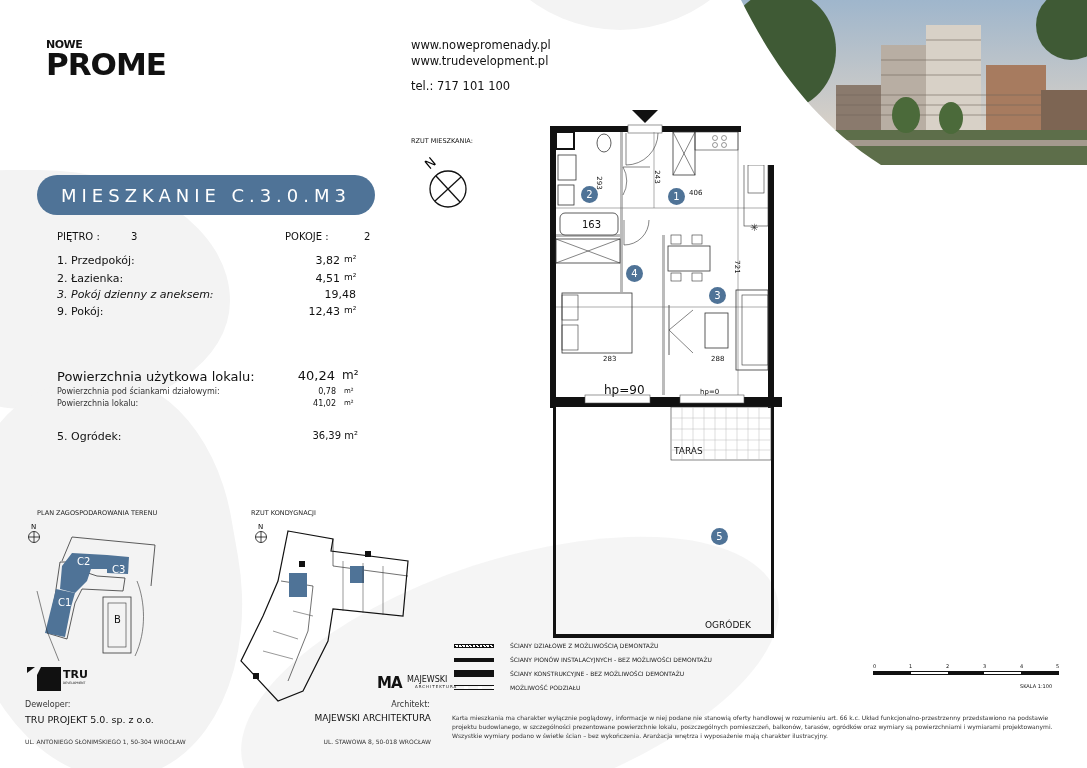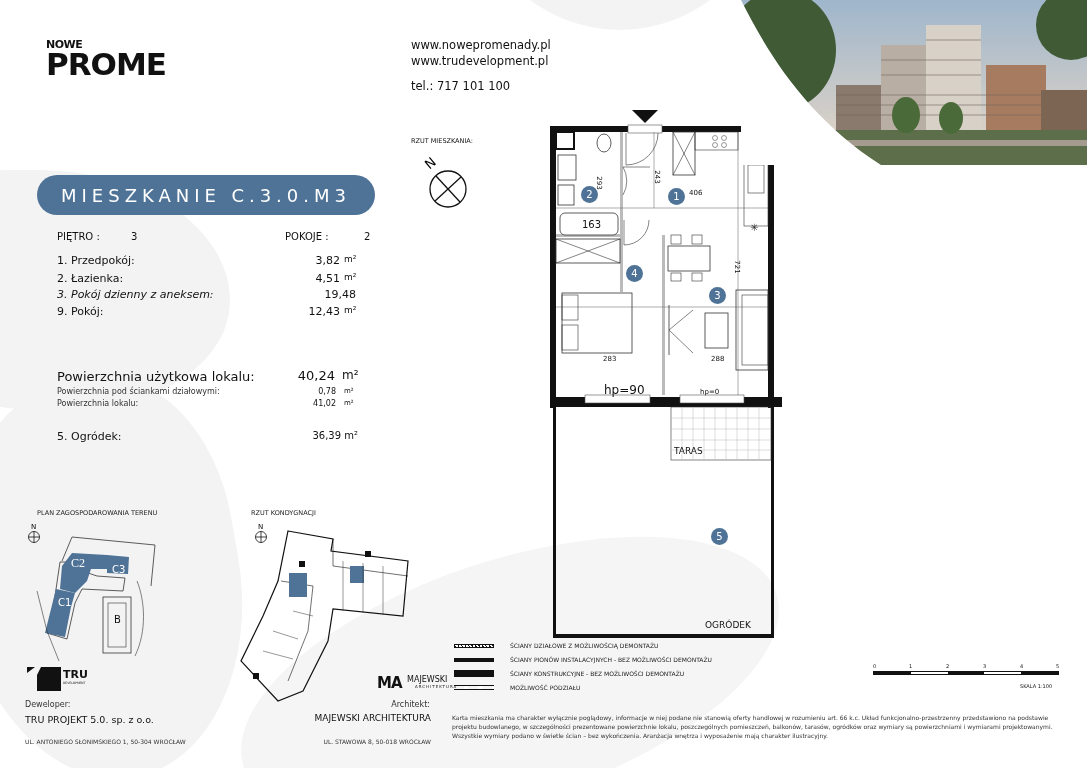--- a/index.html
+++ b/index.html
@@ -233,21 +233,21 @@
     <path d="M35 40 L45 16 L128 24 L124 65" fill="none" stroke="#333" stroke-width="0.8"></path>
     <polygon points="33,41 45,41 55,50 70,55 98,57 96,70 55,68 48,82 40,118 20,112 28,75" fill="none" stroke="#333" stroke-width="0.8"></polygon>
     <polygon points="29,68 48,72 44,86 38,116 18,112" fill="#4f7397"></polygon>
     <polygon points="45,32 80,34 80,48 64,48 60,60 48,72 33,68 35,45" fill="#4f7397"></polygon>
     <polygon points="80,34 102,36 101,53 80,52" fill="#4f7397"></polygon>
     <rect x="76" y="76" width="28" height="56" fill="none" stroke="#333" stroke-width="0.8"></rect>
     <rect x="81" y="82" width="18" height="44" fill="none" stroke="#333" stroke-width="0.6"></rect>
     <path d="M110 60 C118 80 120 110 108 135" fill="none" stroke="#333" stroke-width="0.6"></path>
     <path d="M10 70 L20 110 L32 140" fill="none" stroke="#333" stroke-width="0.6"></path>
   </svg>
-  <span class="abs" style="left:44px; top:35px; font-size:12px; color:#fff;font-family:Liberation Serif, serif;">C2</span>
+  <span class="abs" style="left:50px; top:35px; font-size:10px; color:#fff;">C2</span>
   <span class="abs" style="left:85px; top:43px; font-size:10px; color:#fff;">C3</span>
   <span class="abs" style="left:31px; top:76px; font-size:10px; color:#fff;">C1</span>
   <span class="abs" style="left:87px; top:93px; font-size:10px;">B</span>
 </div>
 
 <div class="abs" style="left:251px; top:509px; font-size:6.5px; color:#222;">RZUT KONDYGNACJI</div>
 <div class="abs" style="left:233px; top:521px; width:200px; height:200px;">
   <svg width="200" height="200" viewBox="0 0 200 200">
     <g>
       <text x="25" y="8" font-size="7" font-family="DejaVu Sans, sans-serif">N</text>

